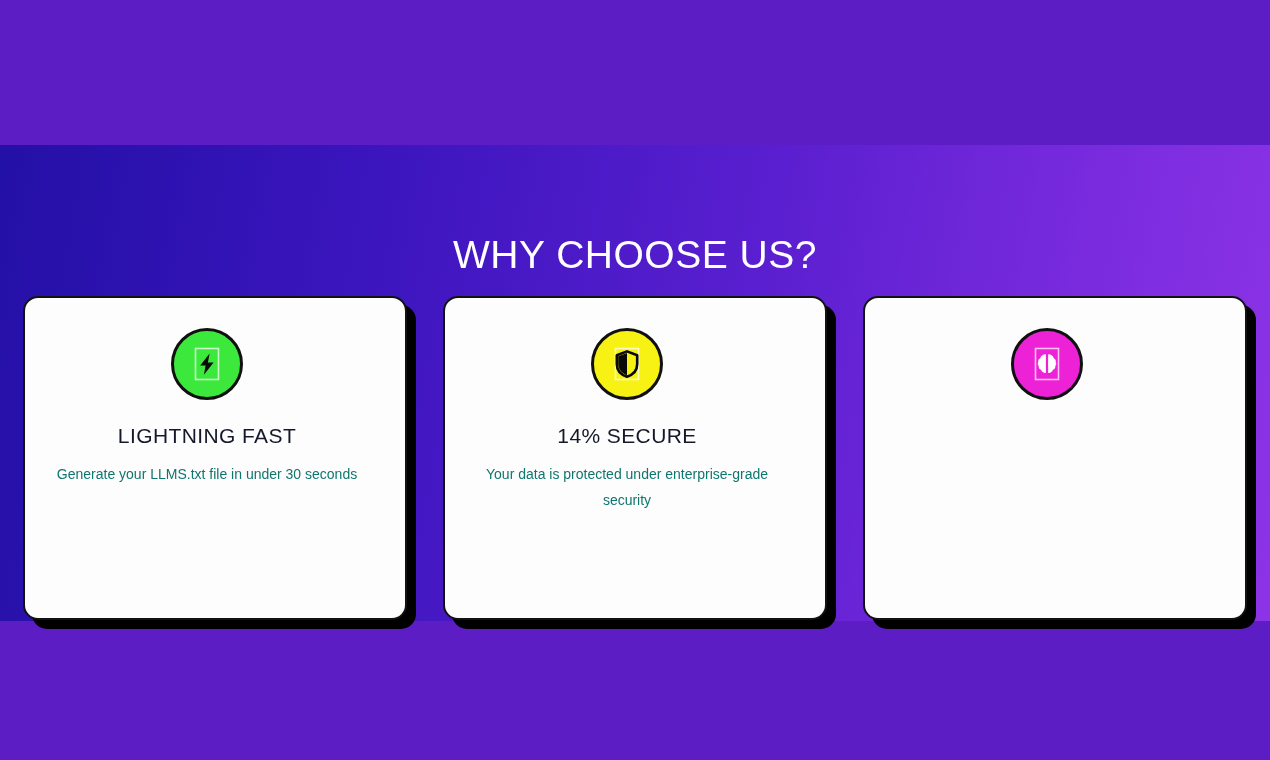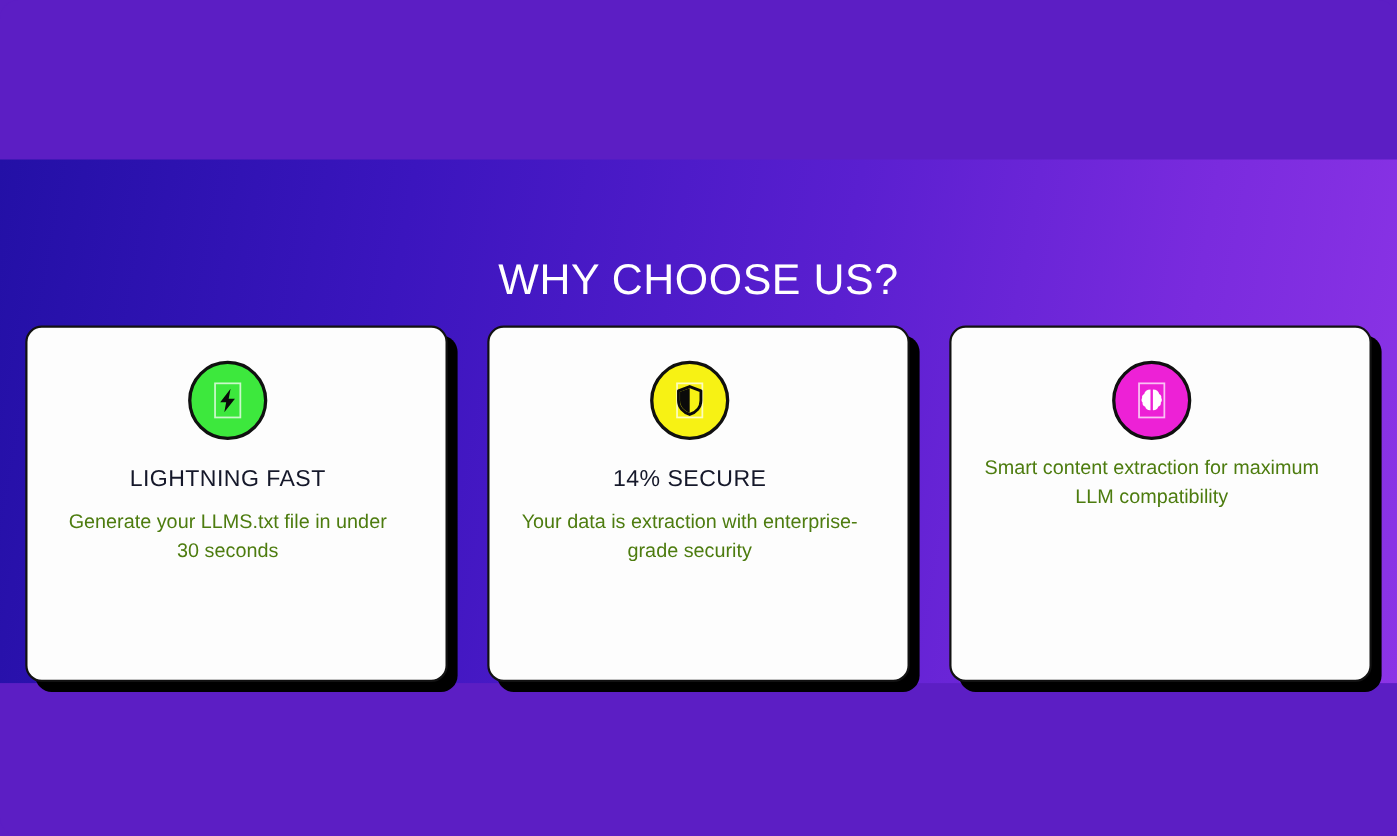--- a/index.html
+++ b/index.html
@@ -94,23 +94,23 @@
     font-size: 21px;
     font-weight: 400;
     letter-spacing: 0.4px;
     color: #15182A;
     line-height: 26px;
     white-space: nowrap;
   }
 
   .card-desc {
     margin-top: 12px;
-    font-size: 18px;
+    font-size: 14px;
     font-weight: 400;
-    color: #4d7c0f;
+    color: #0f766e;
     line-height: 26px;
   }
 </style>
 </head>
 <body>
 
 <div class="page">
 
   <div class="band"></div>
 
@@ -136,38 +136,37 @@
         <span>
           <svg width="40" height="40" viewBox="0 0 40 40" aria-hidden="true">
             <rect x="8.5" y="4.5" width="23" height="31" fill="none" stroke="#FFFFFF" stroke-opacity="0.72" stroke-width="1.6"></rect>
             <path d="M20 7.4 L30.2 11.3 L30.2 20.1 C30.2 26.4 25.8 30.9 20 32.8
                      C14.2 30.9 9.8 26.4 9.8 20.1 L9.8 11.3 Z" fill="none" stroke="#0A0A0A" stroke-width="2.6" stroke-linejoin="round"></path>
             <path d="M20 8.9 L20 31.3 C14.9 29.5 11.2 25.5 11.2 20.1 L11.2 12.2 Z" fill="#0A0A0A"></path>
           </svg>
         </span>
       </div>
       <div class="card-title">14% SECURE</div>
-      <div class="card-desc">Your data is extraction with enterprise-grade security</div>
+      <div class="card-desc">Your data is protected under enterprise-grade security</div>
     </div>
 
     <div class="card">
       <div class="icon-badge" style="background:#ED21D6;">
         <span>
           <svg width="40" height="40" viewBox="0 0 40 40" aria-hidden="true">
             <rect x="8.5" y="4.5" width="23" height="31" fill="none" stroke="#FFFFFF" stroke-opacity="0.72" stroke-width="1.6"></rect>
             <path d="M18.9 10.2 C15.6 10.2 13.6 12.0 13.2 14.2
                      C11.6 14.9 10.9 16.3 11.3 17.9
                      C10.4 19.2 10.6 20.8 11.7 21.9
                      C11.4 23.7 12.4 25.2 14.1 25.7
                      C14.6 27.7 16.4 29.2 18.9 29.0 Z" fill="#FFFFFF"></path>
             <path d="M21.1 10.2 C24.4 10.2 26.4 12.0 26.8 14.2
                      C28.4 14.9 29.1 16.3 28.7 17.9
                      C29.6 19.2 29.4 20.8 28.3 21.9
                      C28.6 23.7 27.6 25.2 25.9 25.7
                      C25.4 27.7 23.6 29.2 21.1 29.0 Z" fill="#FFFFFF"></path>
           </svg>
         </span>
       </div>
-      <div class="card-desc">Smart content extraction for maximum LLM compatibility</div>
     </div>
 
   </div>
 </div>
 
 </body></html>

